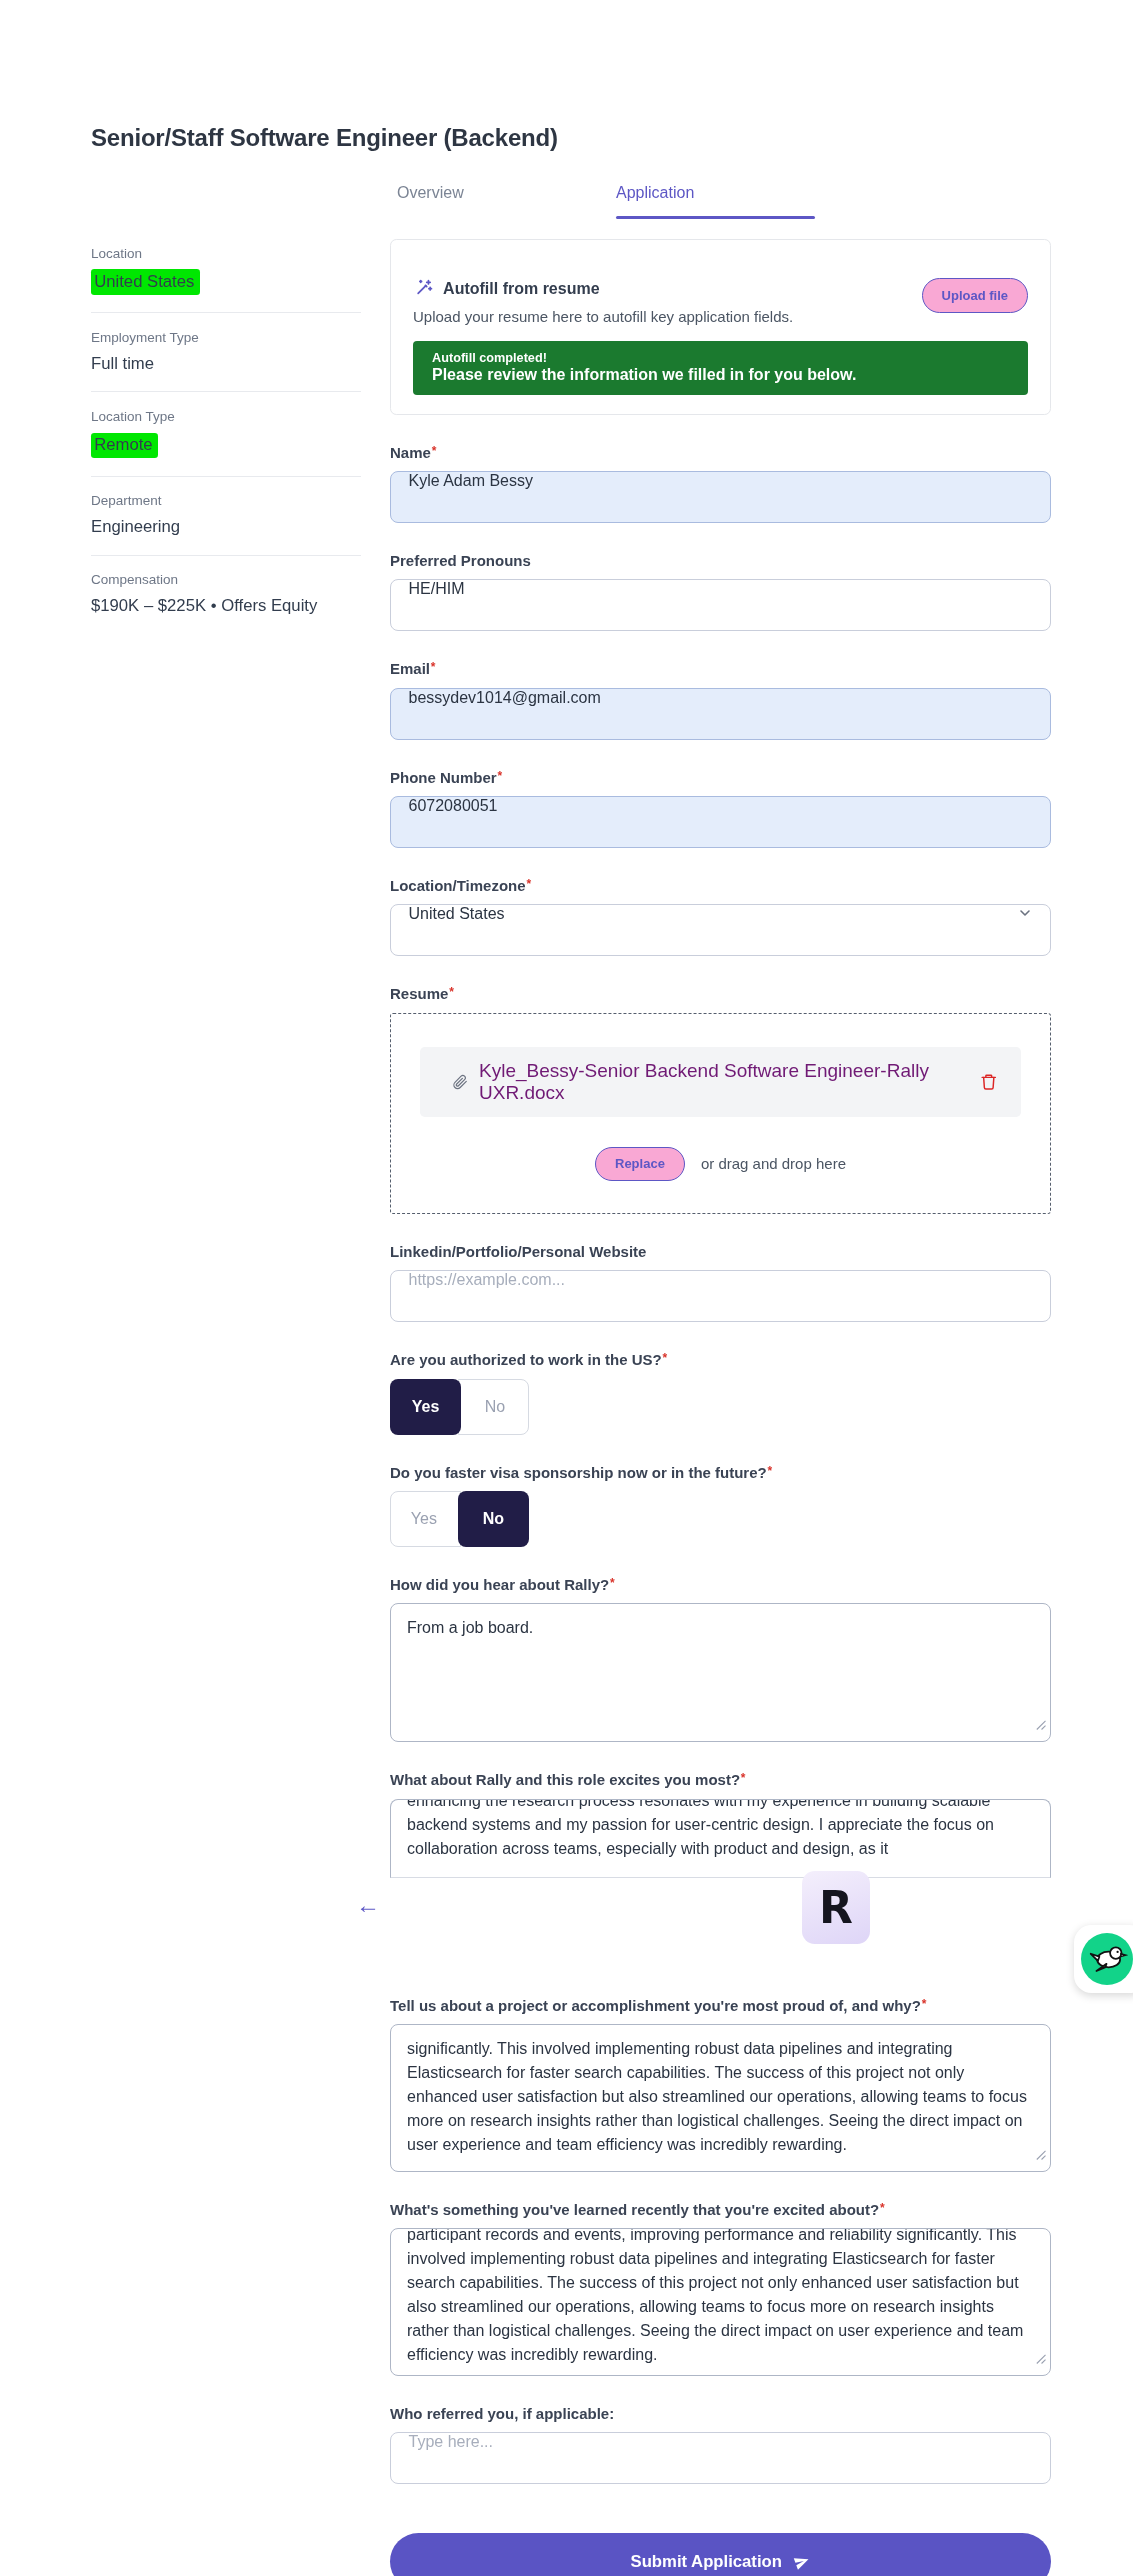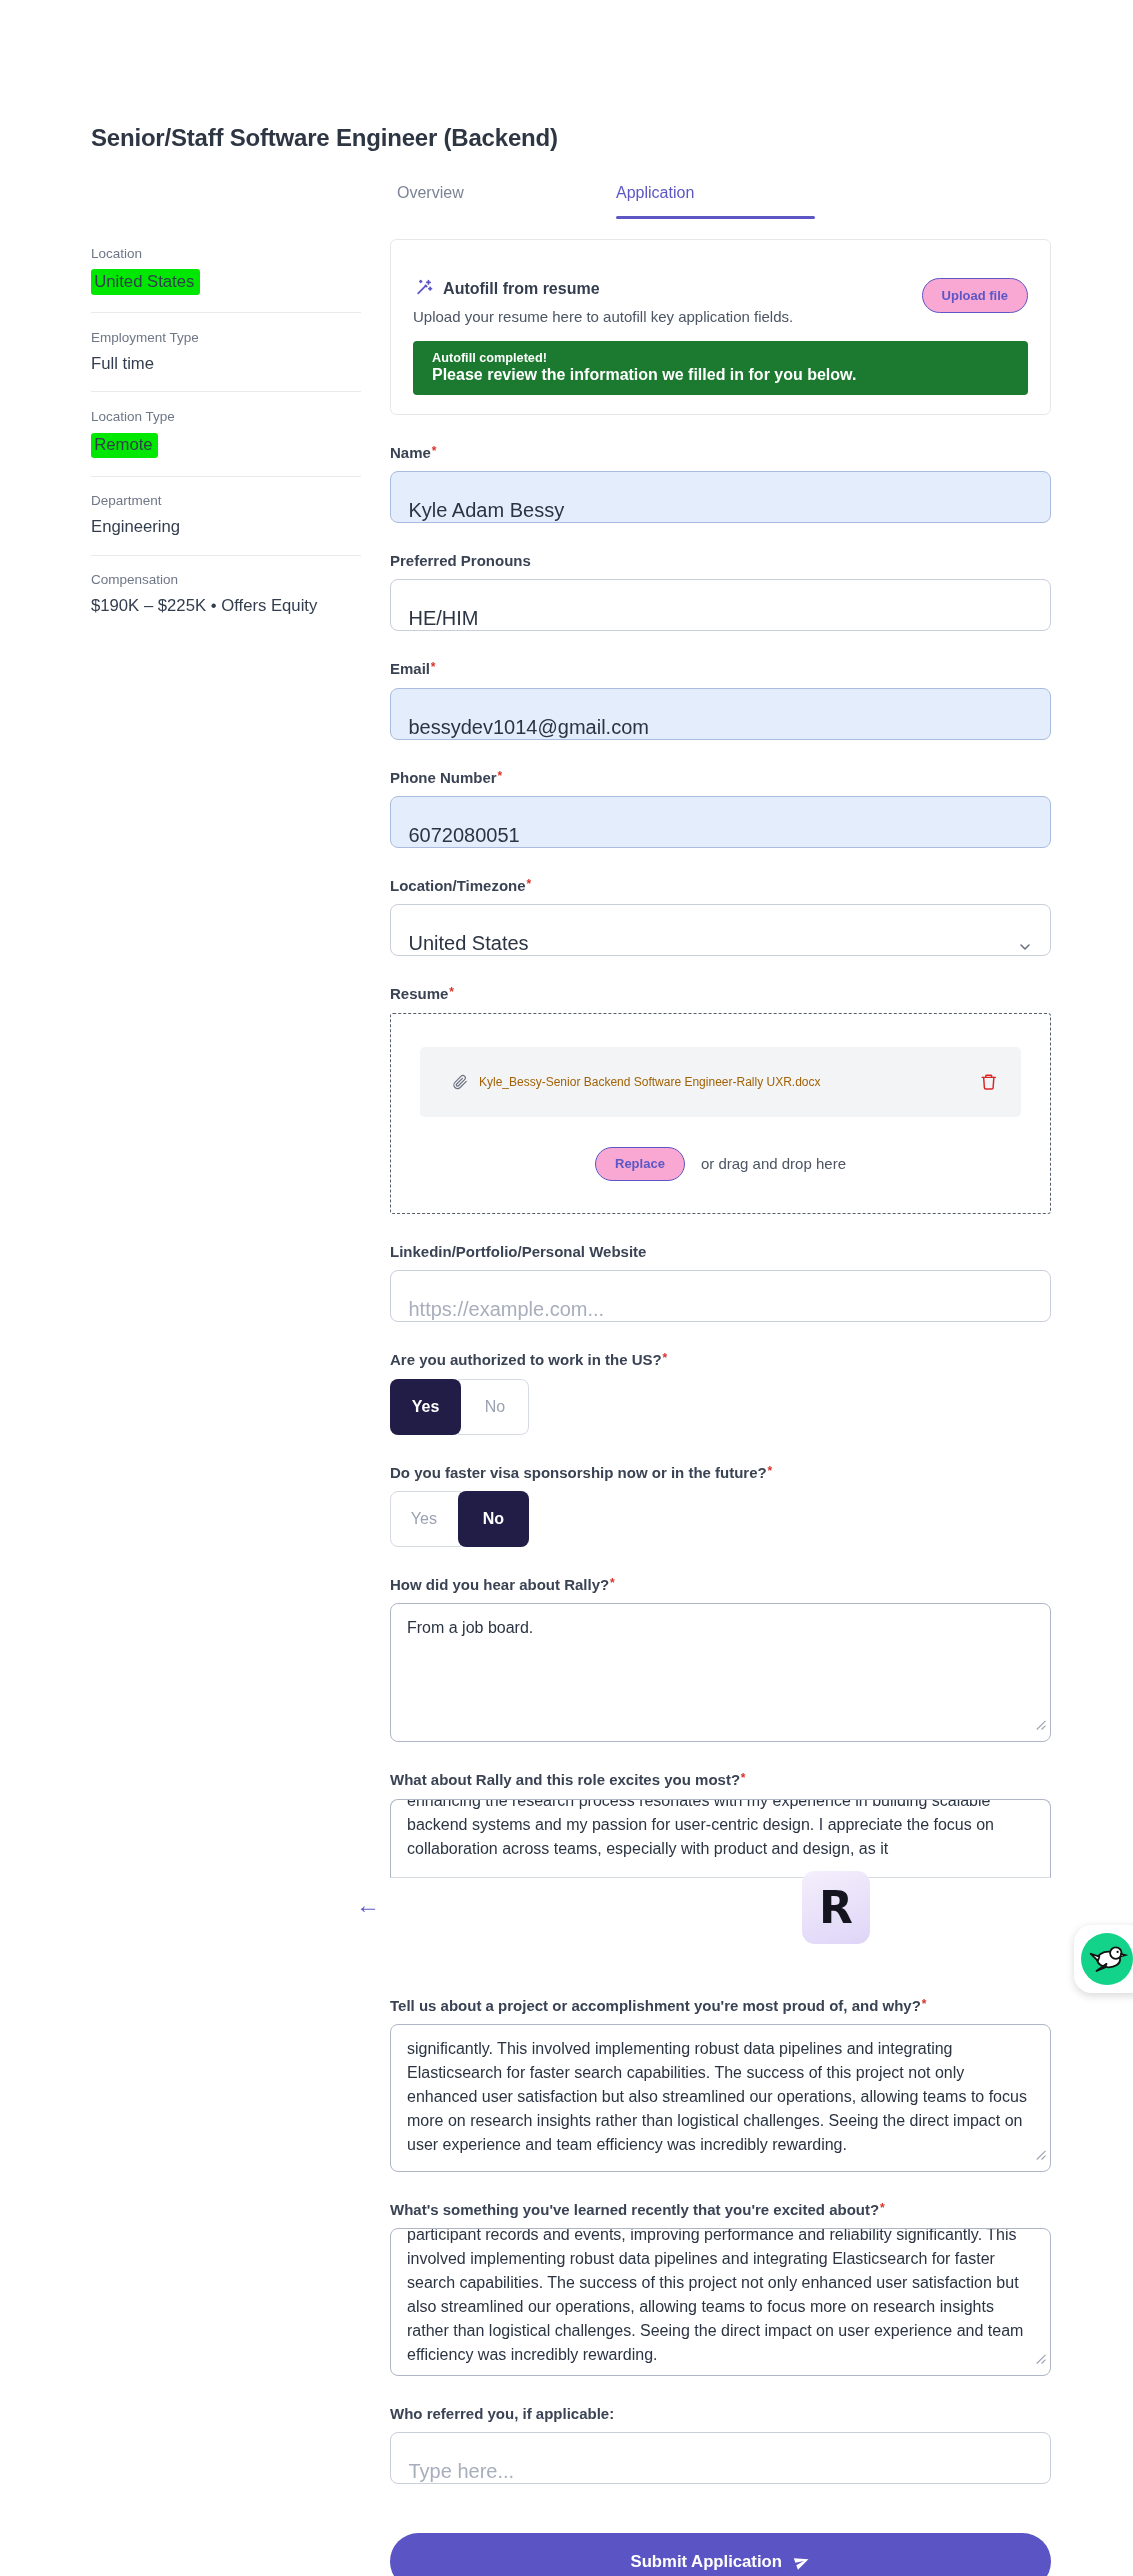--- a/index.html
+++ b/index.html
@@ -43,38 +43,38 @@
     font-family:"Liberation Sans", sans-serif; white-space:nowrap;
   }
   .af-banner { background:#1b7a2f; border-radius:4px; margin-top:16px; padding:9.5px 19px 11px; color:#fff; }
   .af-banner-title { font-size:12.7px; font-weight:700; }
   .af-banner-msg { font-size:16px; font-weight:600; margin-top:1px; }
 
   
   .field-label { font-size:15px; font-weight:700; color:#3a4354; margin:29px 0 10.3px; }
   .star { color:#d9342b; font-size:12px; vertical-align:top; margin-left:0.8px; }
   .input-box {
-    height:52px; border-radius:8px; display:flex; align-items:flex-end;
-    padding:0 17.5px; font-size:20px; color:#2b3442; width:100%;
+    height:52px; border-radius:8px; display:flex; align-items:flex-start;
+    padding:0 17.5px; font-size:16px; color:#2b3442; width:100%;
   }
   .filled { background:#e4edfb; border:0.8px solid #a9bbdf; }
   .plain  { background:#ffffff; border:0.8px solid #c9cedb; }
   .ph { color:#a7aebc; }
   .select-box { justify-content:space-between; cursor:pointer; }
 
   
   .dashed {
     border:1.6px dashed #555e6d; border-radius:3.2px; margin-top:3.2px;
     padding:33px 29px 32px;
   }
   .file-chip {
     background:#f3f4f6; border-radius:4.8px; height:70px; display:flex;
     align-items:center; gap:11px; padding:0 24px 0 32px;
   }
-  .file-name { font-size:12px; color:#a16207; }
+  .file-name { font-size:19px; color:#701a75; }
   .trash { margin-left:auto; cursor:pointer; display:flex; }
   .replace-row { margin-top:30px; display:flex; align-items:center; justify-content:center; gap:16px; }
   .drop-hint { font-size:15px; color:#4b5563; }
 
   
   .toggle { display:flex; margin-top:1.6px; }
   .seg {
     width:71px; height:56px; display:flex; align-items:center; justify-content:center;
     font-size:16px; cursor:pointer;
   }

